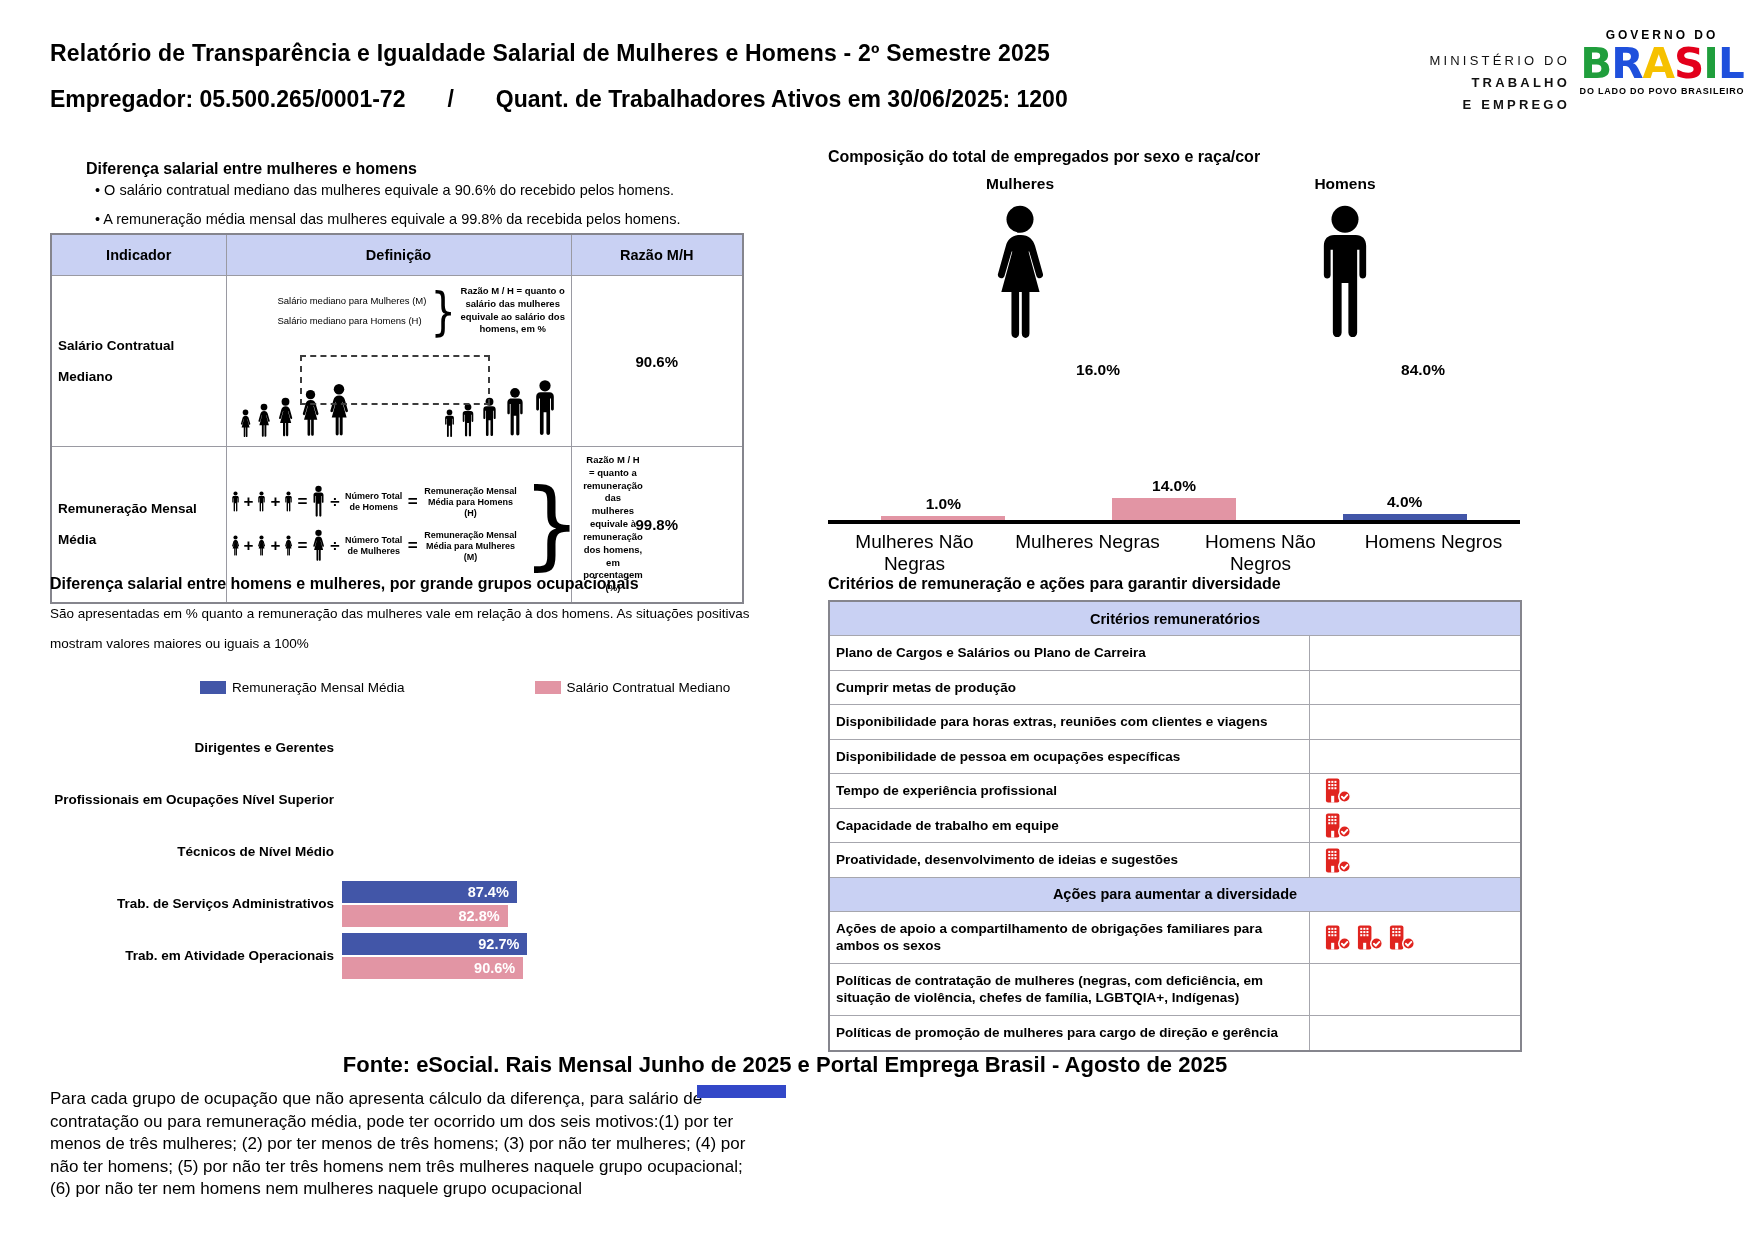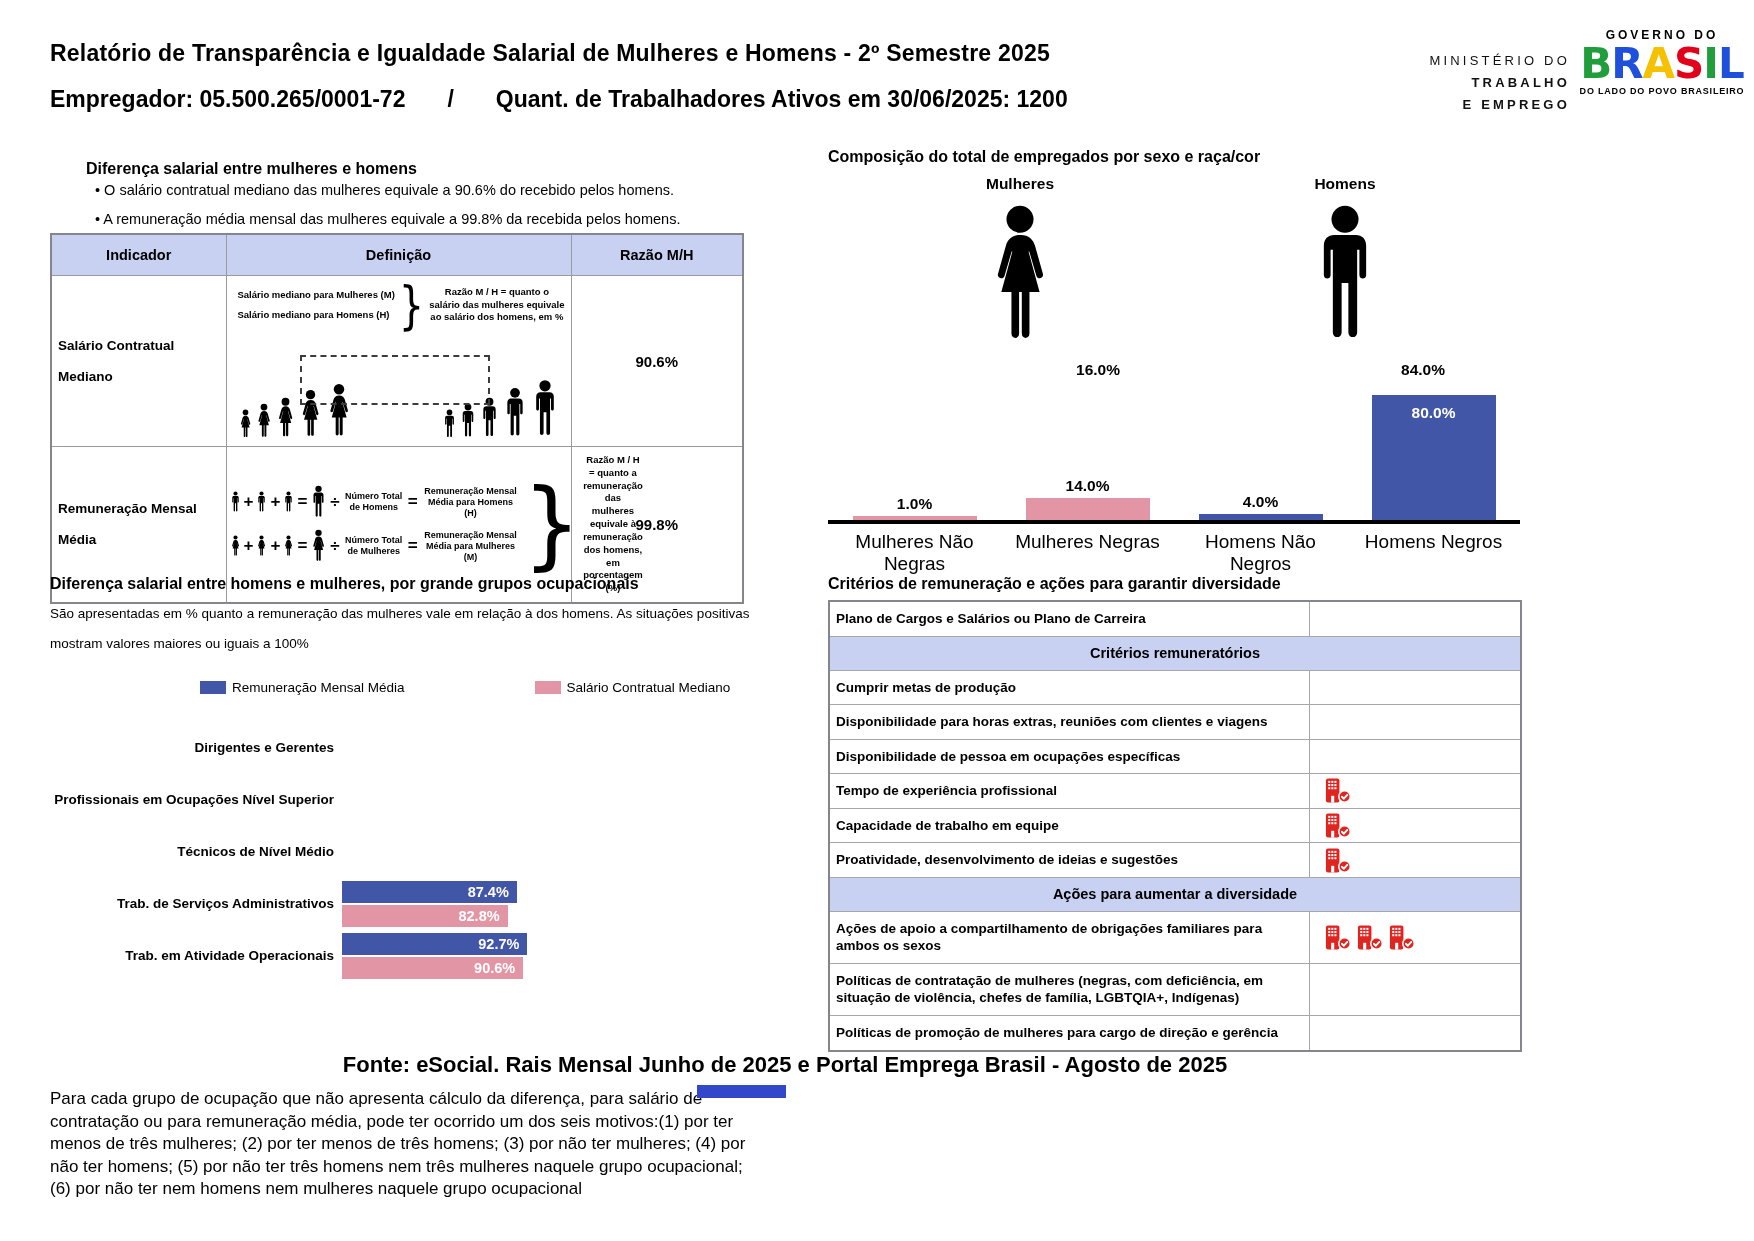--- a/index.html
+++ b/index.html
@@ -30,21 +30,21 @@
   .ind-table th{background:var(--header-bg,#C9D1F3);font-size:14.5px;height:38px;
                 border:1.5px solid #9a9aa2;}
   .ind-table td{border:1.5px solid #9a9aa2;vertical-align:middle;}
   .ind-cell{font-size:13.5px;font-weight:bold;padding-left:6px;line-height:2.3;}
   .ratio-cell{font-size:15px;font-weight:bold;text-align:center;}
   .row1{height:168px;} .row2{height:114px;}
 
   
   .d1{position:relative;height:168px;}
   .d1-top{display:flex;align-items:center;gap:4px;padding:8px 4px 0 10px;}
-  .d1-lines div{font-size:9.5px;font-weight:bold;line-height:2.1;white-space:nowrap;}
+  .d1-lines div{font-size:9.5px;font-weight:normal;line-height:2.1;white-space:nowrap;margin-left:40px;}
   .brace{font-family:"DejaVu Sans",sans-serif;font-size:40px;font-weight:400;
          transform:scaleY(1.3);line-height:1;}
   .d1-explain{flex:1;font-size:9.5px;font-weight:bold;text-align:center;line-height:1.35;}
   .d1-people{position:absolute;left:0;right:0;bottom:6px;height:96px;
              display:flex;justify-content:space-between;padding:0 10px;align-items:flex-end;}
   .pgroup{display:flex;align-items:flex-end;gap:2px;}
   .dash-box{position:absolute;left:72px;right:80px;top:12px;height:46px;
             border:2px dashed #3c3c3c;}
   .fig{display:block;}
   .f-red{color:var(--icon-red,#DC1F25);} .f-pink{color:var(--icon-pink,#EE8094);}
@@ -360,48 +360,44 @@
           <div class="vbar" style="height: 4px; background: rgb(226, 149, 164);"></div>
         </div>
       <div class="vcol">
           <div class="vval">14.0%</div>
           <div class="vbar" style="height: 21.875px; background: rgb(226, 149, 164);"></div>
         </div>
       <div class="vcol">
           <div class="vval">4.0%</div>
           <div class="vbar" style="height: 6.25px; background: rgb(66, 86, 168);"></div>
         </div>
-      <div class="vcol">
-          <div class="vval" style="position: absolute; bottom: 95px; left: 50%; transform: translateX(-50%); color: rgb(255, 255, 255); z-index: 2;">80.0%</div>
-          <div class="vbar" style="height: 125px; background: rgb(66, 86, 168);"></div>
-        </div>
     </div>
     <div class="vcats">
       <div class="vcat">Mulheres Não Negras</div>
       <div class="vcat">Mulheres Negras</div>
       <div class="vcat">Homens Não Negros</div>
       <div class="vcat">Homens Negros</div>
     </div>
   </div>
 
   <div class="sec-title" style="left:828px;top:575px;">Critérios de remuneração e ações para garantir diversidade</div>
   <table class="crit-table">
     <colgroup>
         <col style="width:480px">
         <col style="width:212px">
       </colgroup>
     <tbody>
       <tr>
+          <td class="crit-head" colspan="2">Critérios remuneratórios</td>
+        </tr>
+      <tr>
           <td class="crit-label">Plano de Cargos e Salários ou Plano de Carreira</td>
           <td class="crit-icons">
             <div class="icons-wrap"></div>
           </td>
-        </tr>
-      <tr>
-          <td class="crit-head" colspan="2">Critérios remuneratórios</td>
         </tr>
       <tr>
           <td class="crit-label">Cumprir metas de produção</td>
           <td class="crit-icons">
             <div class="icons-wrap"></div>
           </td>
         </tr>
       <tr>
           <td class="crit-label">Disponibilidade para horas extras, reuniões com clientes e viagens</td>
           <td class="crit-icons">

